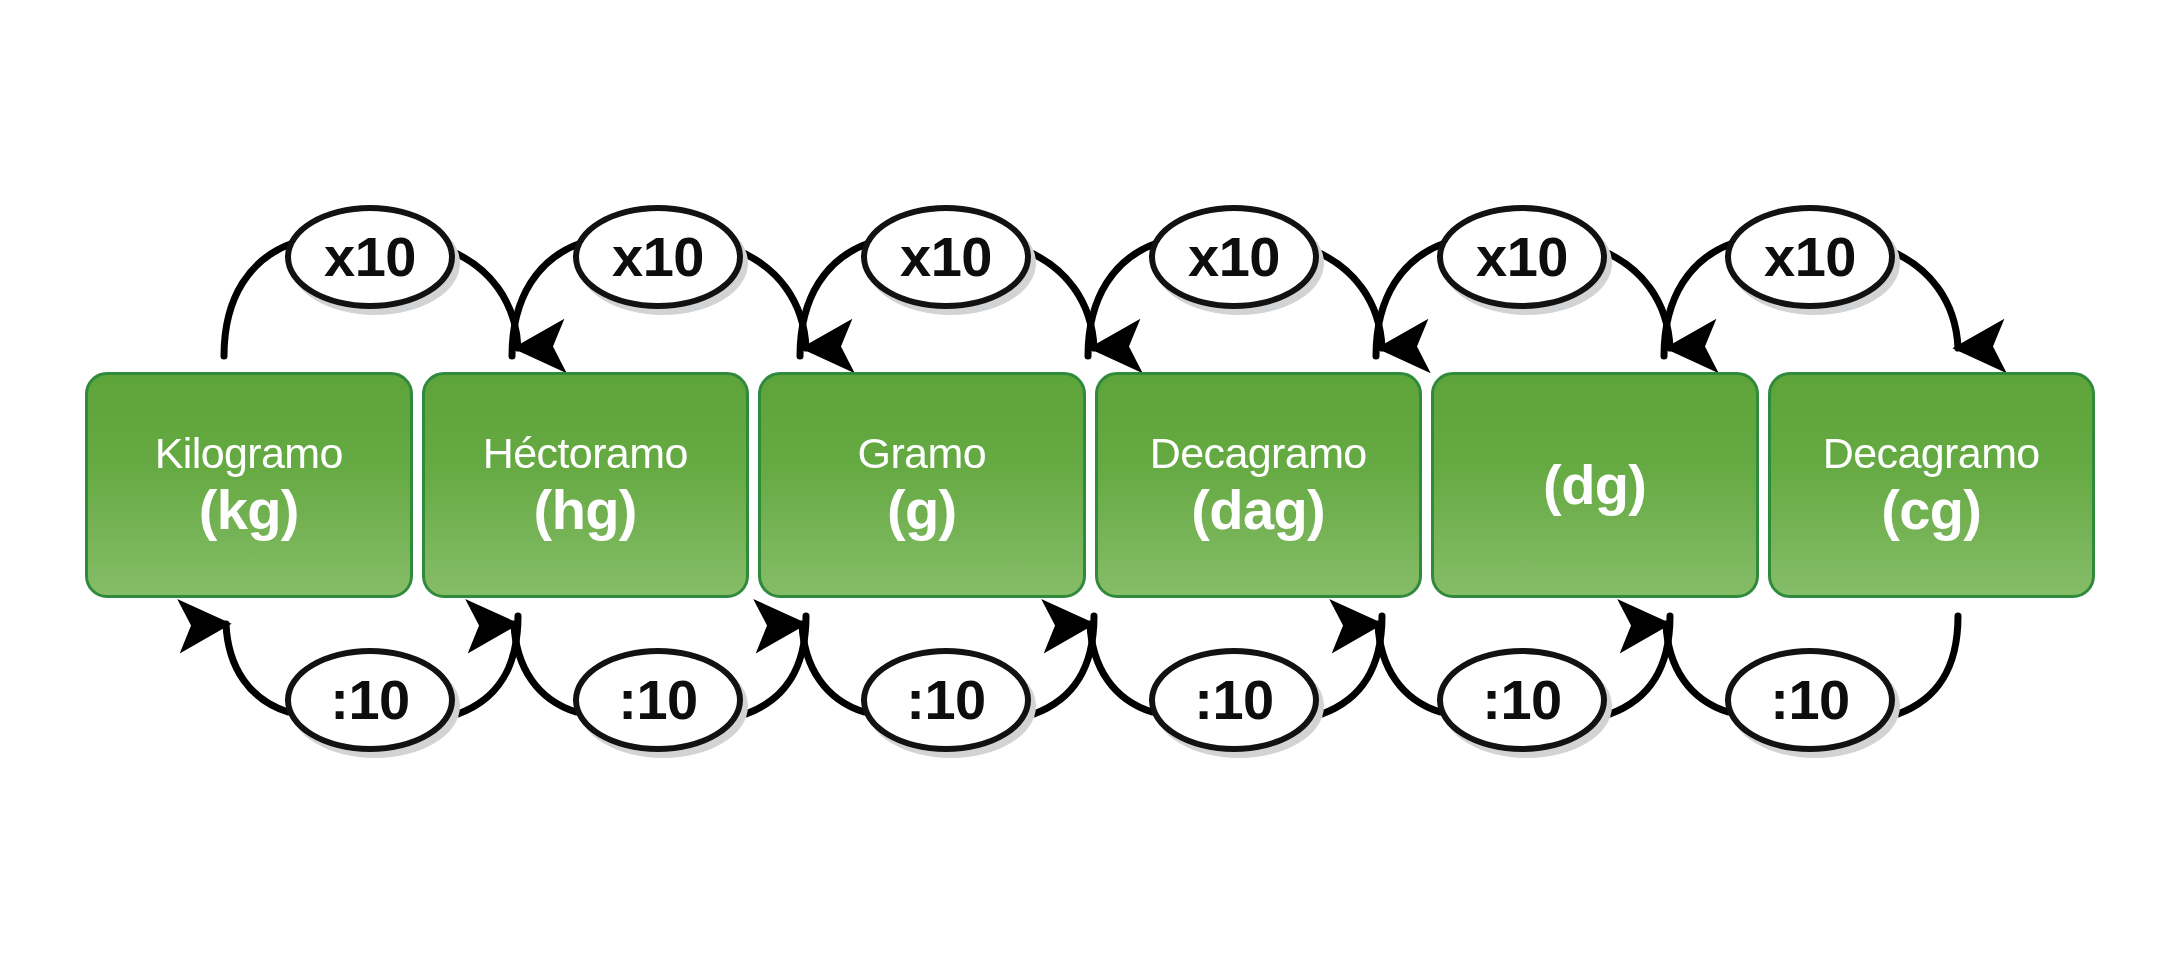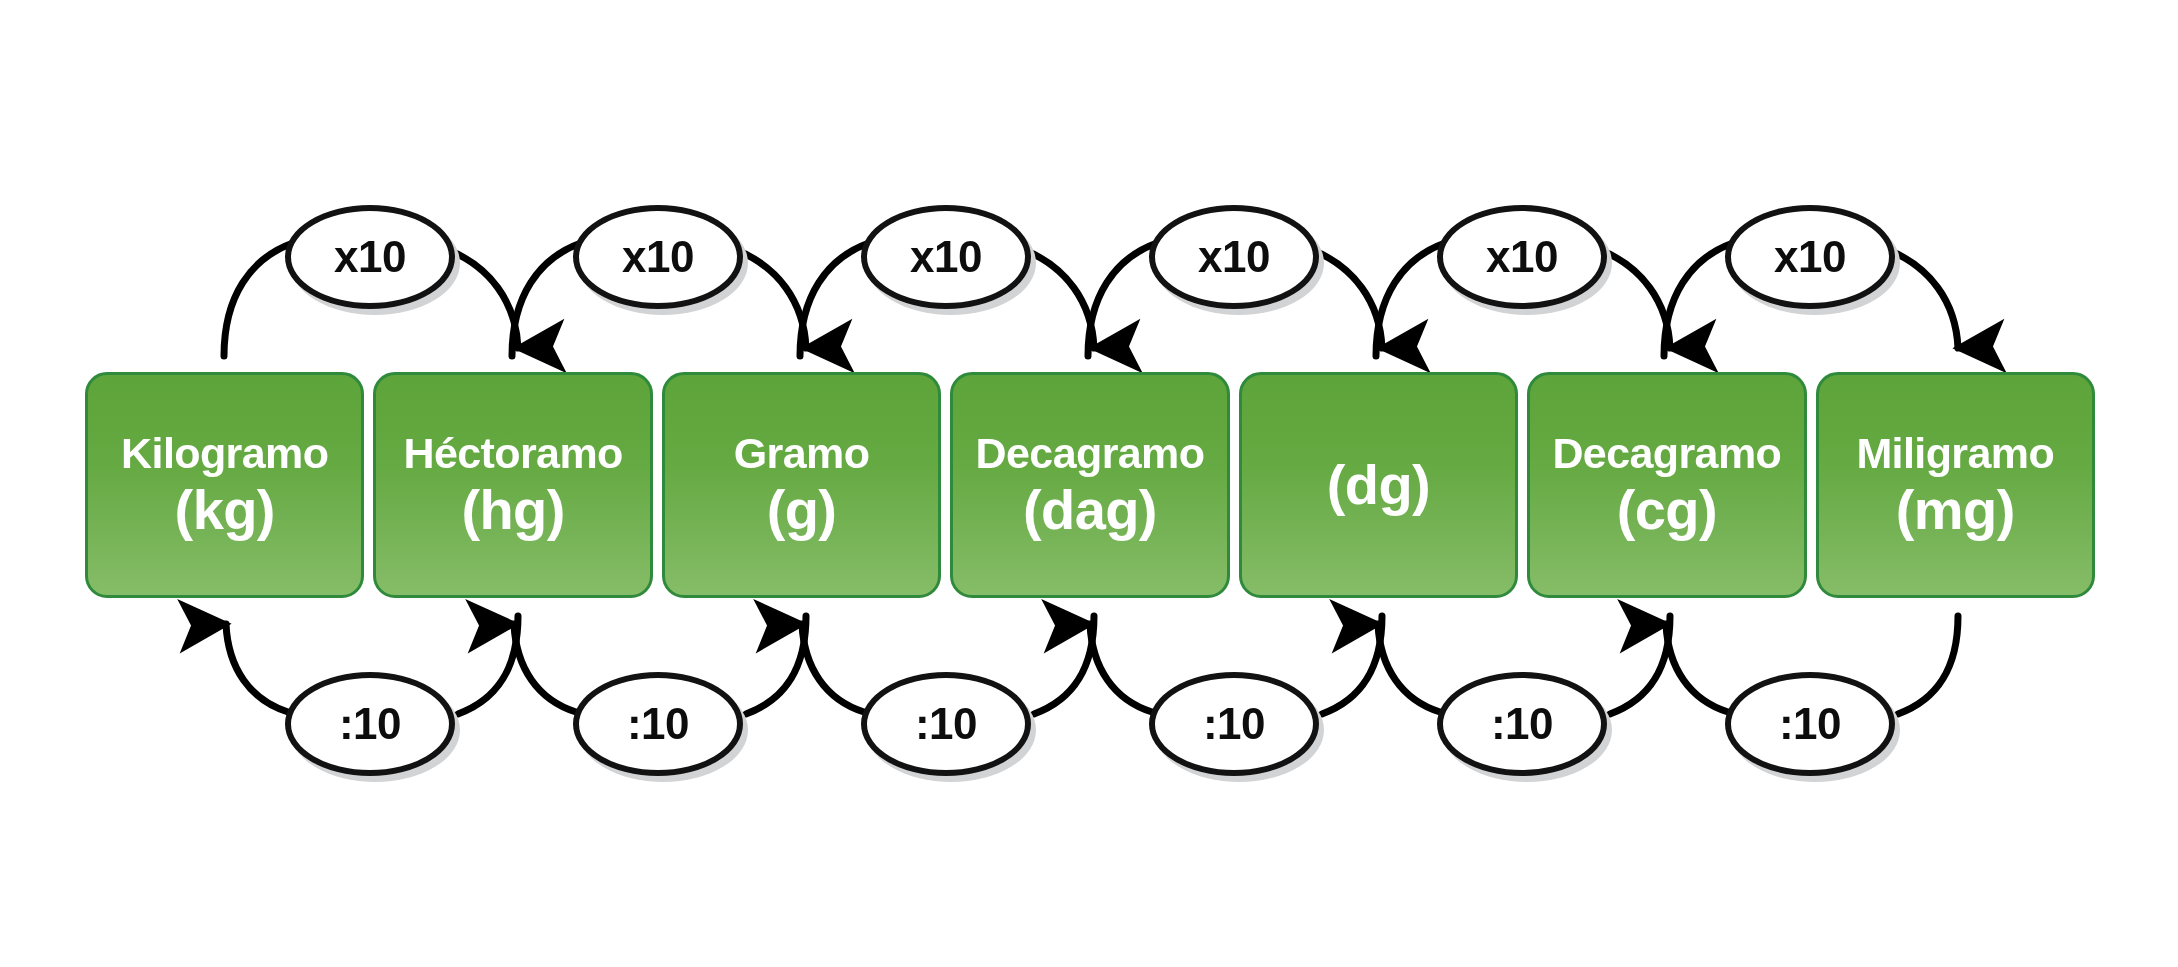--- a/index.html
+++ b/index.html
@@ -50,21 +50,21 @@
     flex-direction: column;
     align-items: center;
     justify-content: center;
     color: #ffffff;
     text-align: center;
     line-height: 1.14;
     overflow: hidden;
   }
   .unit-name {
     font-size: 43px;
-    font-weight: bold;
+    font-weight: normal;
     letter-spacing: -0.6px;
     white-space: nowrap;
   }
   .unit-sym {
     font-size: 56px;
     font-weight: bold;
     letter-spacing: -0.6px;
     white-space: nowrap;
   }
 
@@ -77,28 +77,28 @@
     background: #ffffff;
     border: 6px solid #121212;
     box-sizing: border-box;
     display: flex;
     align-items: center;
     justify-content: center;
     box-shadow: 5px 6px 0 0 #d2d3d5;
     z-index: 5;
   }
   .bubble-label {
-    font-size: 44px;
+    font-size: 56px;
     font-weight: bold;
     color: #0d0d0d;
     letter-spacing: -0.5px;
     line-height: 1;
   }
   .bubble.top  { top: 205px; }
-  .bubble.bot  { top: 672px; }
+  .bubble.bot  { top: 648px; }
 </style>
 </head>
 <body>
 
 <div id="stage">
 
   <svg id="arrow-layer" viewBox="0 0 2178 967" xmlns="http://www.w3.org/2000/svg">
     <defs>
       <marker id="ah-down" markerWidth="9" markerHeight="9" refX="4.2" refY="7.6" orient="auto" markerUnits="strokeWidth">
         <path d="M0.3,0.8 L4.2,8.4 L8.1,0.8 L4.2,2.6 Z" fill="#000000"></path>
@@ -181,24 +181,20 @@
       <span class="unit-name">Decagramo</span>
       <span class="unit-sym">(dag)</span>
     </div>
     <div class="unit-box">
       <span class="unit-sym">(dg)</span>
     </div>
     <div class="unit-box">
       <span class="unit-name">Decagramo</span>
       <span class="unit-sym">(cg)</span>
     </div>
-    <div class="unit-box">
-      <span class="unit-name">Miligramo</span>
-      <span class="unit-sym">(mg)</span>
-    </div>
   </div>
 
   <div class="bubble bot" style="left:285px;">
     <span class="bubble-label">:10</span>
   </div>
   <div class="bubble bot" style="left:573px;">
     <span class="bubble-label">:10</span>
   </div>
   <div class="bubble bot" style="left:861px;">
     <span class="bubble-label">:10</span>

